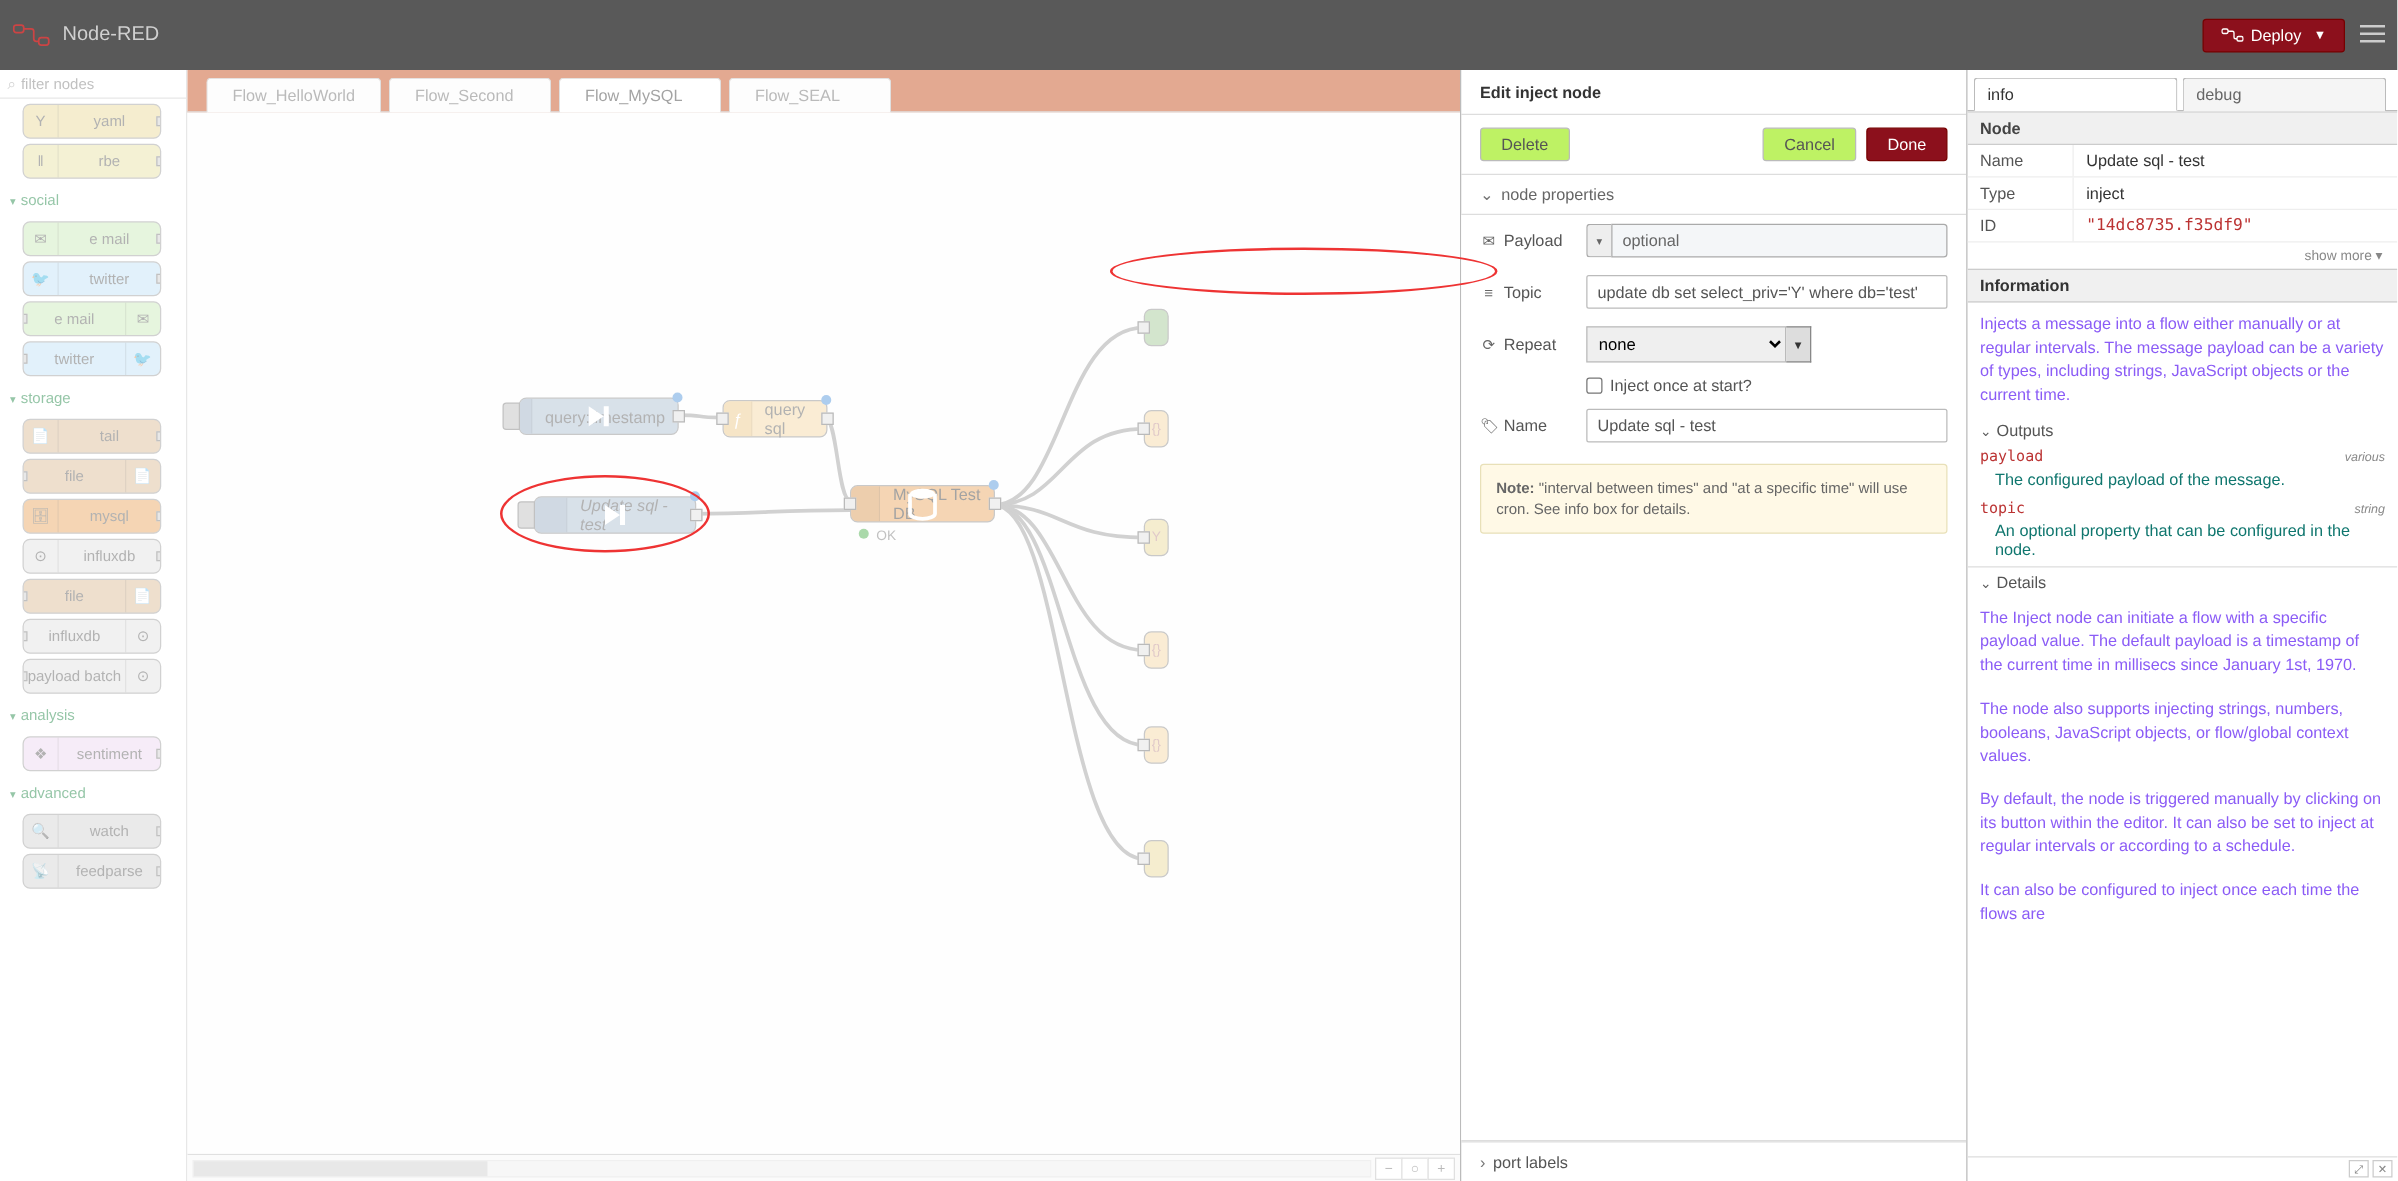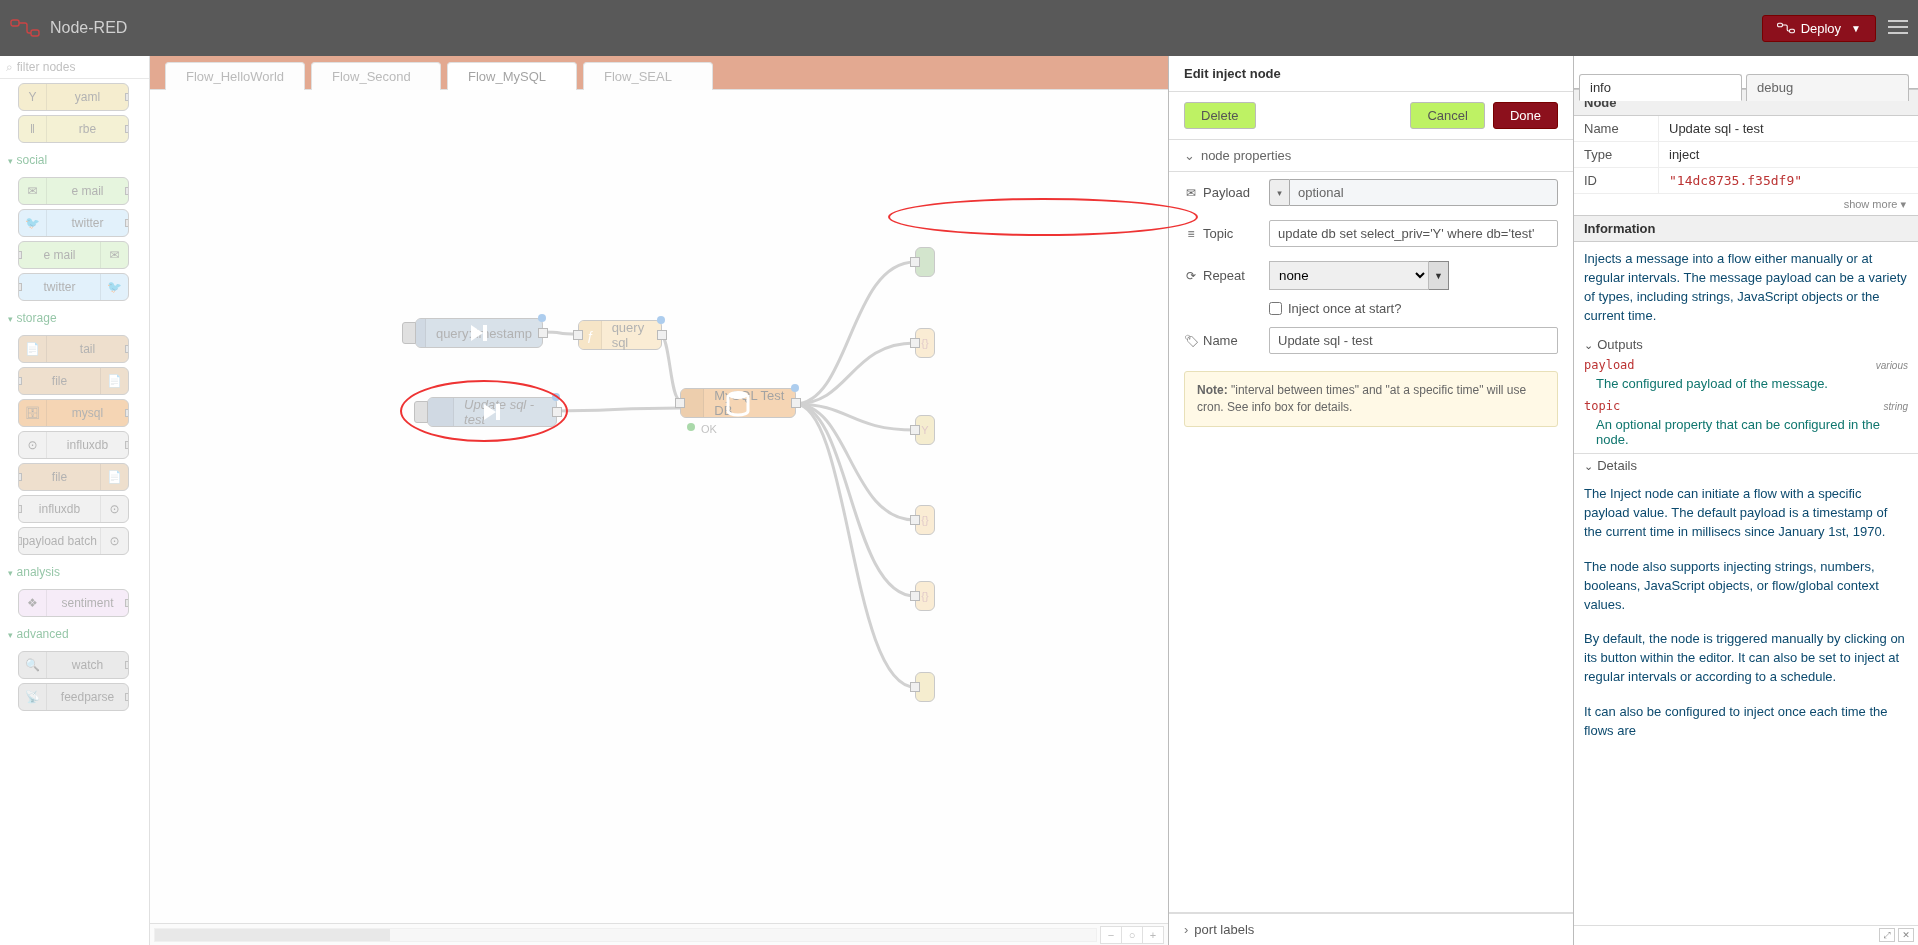--- a/index.html
+++ b/index.html
@@ -87,34 +87,34 @@
   .note-box { margin: 10px 15px; padding: 10px 12px; background: #fff9e6; border: 1px solid #e8e0b8; border-radius: 3px; font-size: 12px; color: #666; line-height: 1.4; }
   .port-labels { padding: 8px 15px; color: #555; border-top: 1px solid #ddd; cursor: pointer; }
   .port-labels::before { content: "›"; margin-right: 6px; color: #777; }
 
   
   .topic-wrap { position: relative; }
 
   
   .sidebar { width: 345px; border-left: 1px solid #bbb; background: #fff; display: flex; flex-direction: column; z-index: 10; }
   .stabs { display: flex; padding: 5px 5px 0 5px; border-bottom: 1px solid #bbb; }
-  .stab { flex: 1; padding: 5px 10px; border: 1px solid #bbb; border-bottom: none; margin-right: 4px; border-radius: 3px 3px 0 0; text-align: left; font-size: 13px; cursor: pointer; color: #666; position: relative; top: 13px; }
+  .stab { flex: 1; padding: 5px 10px; border: 1px solid #bbb; border-bottom: none; margin-right: 4px; border-radius: 3px 3px 0 0; text-align: left; font-size: 13px; cursor: pointer; color: #666; position: relative; top: 1px; }
   .stab.active { background: #fff; color: #333; border-bottom: 1px solid #fff; }
   .stab.inactive { background: #f5f5f5; }
   .sbody { flex: 1; overflow-y: auto; padding: 0; font-size: 13px; }
   .sbody::-webkit-scrollbar { width: 10px; }
   .sbody::-webkit-scrollbar-thumb { background: #ccc; }
   .shead { background: #f0f0f0; padding: 5px 10px; font-weight: bold; border-bottom: 1px solid #ccc; border-top: 1px solid #ccc; color: #444; }
   .srow { display: flex; border-bottom: 1px solid #eee; }
   .srow .k { width: 85px; padding: 5px 10px; color: #555; border-right: 1px solid #eee; }
   .srow .v { flex: 1; padding: 5px 10px; }
   .code { font-family: monospace; color: #b33; }
   .showmore { text-align: right; padding: 4px 12px; font-size: 11px; color: #888; cursor: pointer; }
   .infohead { background: #f0f0f0; padding: 5px 10px; font-weight: bold; border: 1px solid #ccc; border-left: none; border-right: none; }
-  .info-p { padding: 8px 10px; line-height: 1.45; color: #0c4a6e; }
+  .info-p { padding: 8px 10px; line-height: 1.45; color: #8b5cf6; }
   .subhead { padding: 4px 10px; color: #555; font-size: 13px; }
   .subhead::before { content: "⌄"; margin-right: 4px; font-size: 11px; }
   .outrow { padding: 2px 10px; display: flex; align-items: baseline; }
   .outrow .m { font-family: monospace; color: #b33; font-size: 12px; }
   .outrow .t { margin-left: auto; font-size: 10px; font-style: italic; color: #888; }
   .outdesc { padding: 2px 10px 6px 22px; color: #0f766e; }
   .hr { border-top: 1px solid #ddd; }
   .footer { height: 20px; border-top: 1px solid #ddd; display: flex; justify-content: flex-end; padding: 2px 4px; gap: 3px; }
   .footer .fb { width: 16px; height: 14px; border: 1px solid #ccc; font-size: 9px; display: flex; align-items: center; justify-content: center; color: #888; cursor: pointer; }
 

